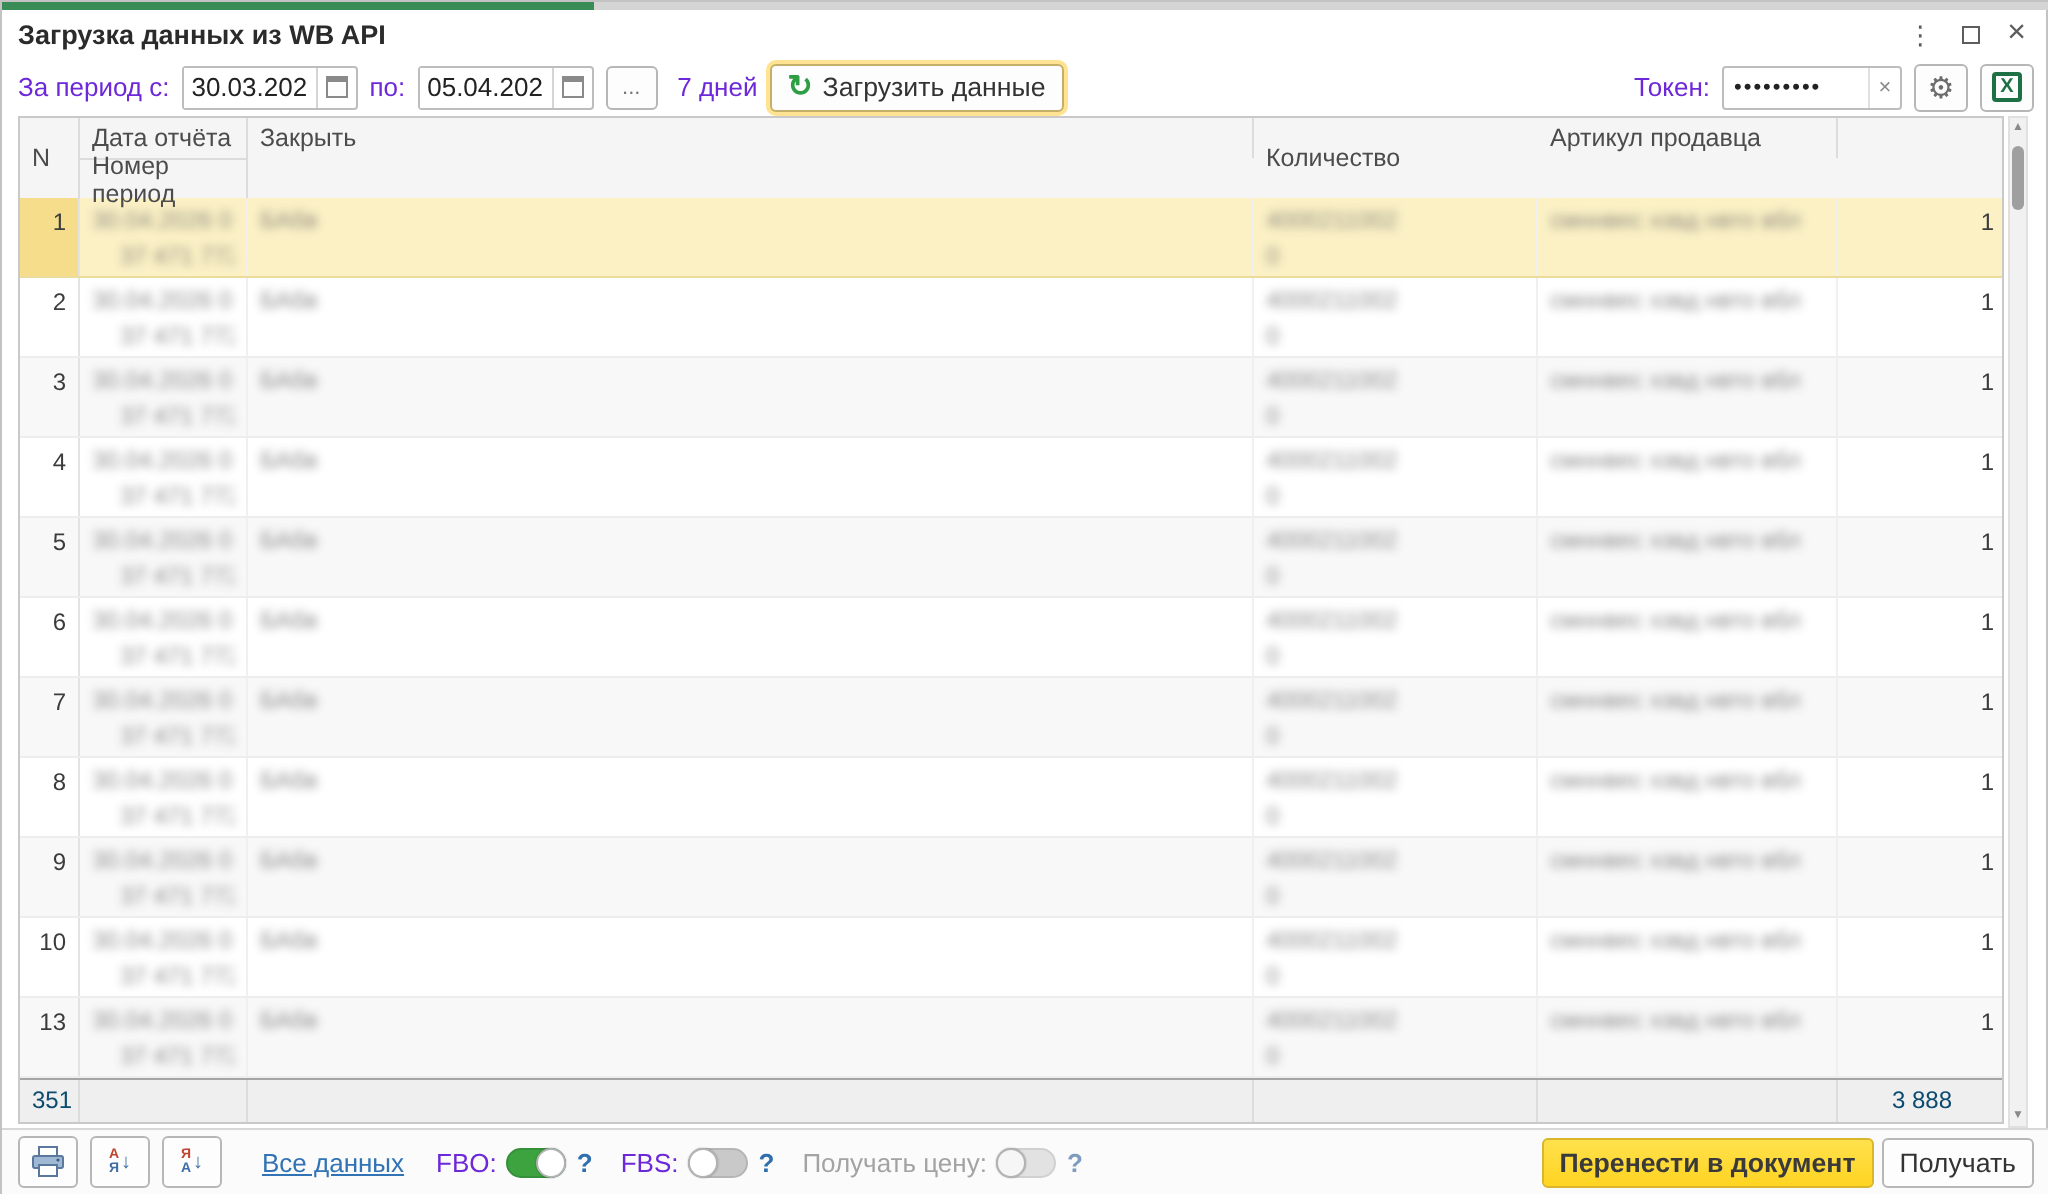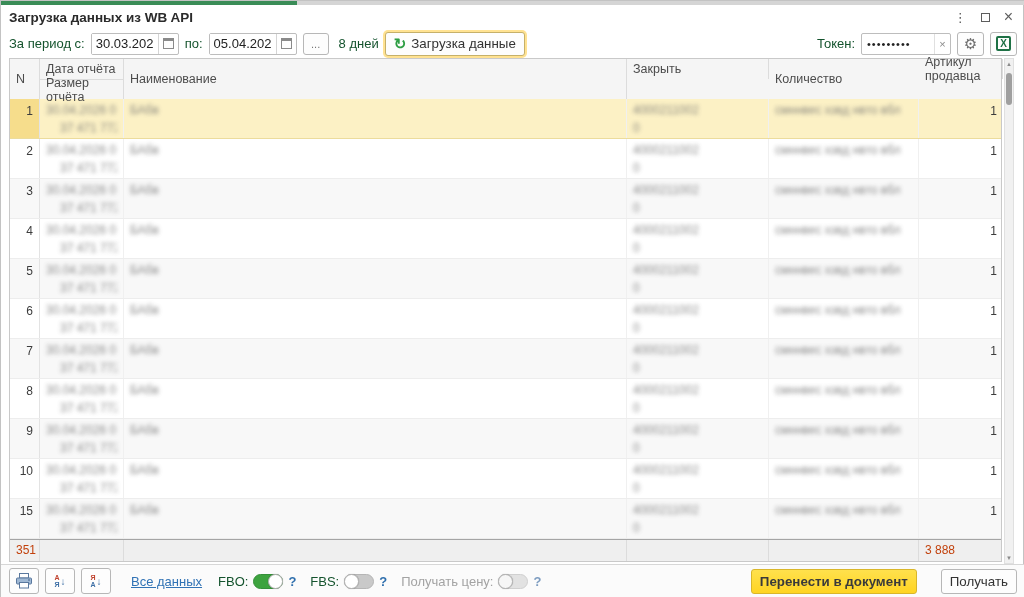--- a/index.html
+++ b/index.html
@@ -15,21 +15,21 @@
   .title-bar { position:absolute; top:4px; left:0; width:1024px; height:24px; display:flex; align-items:center; padding:0 8px; }
   .title { font-weight:bold; font-size:13.5px; color:#2b2b2b; }
   .win-controls { margin-left:auto; display:flex; align-items:center; gap:14px; color:#5d5d5d; padding-right:4px; }
   .win-controls span { cursor:default; line-height:1; }
   .ctl-menu { font-size:13px; letter-spacing:0; }
   .ctl-max { width:9px; height:9px; border:1px solid #5d5d5d; display:inline-block; }
   .ctl-close { font-size:16px; }
 
   
   .toolbar { position:absolute; top:28px; left:0; width:1024px; height:29px; display:flex; align-items:center; padding:0 8px; gap:6px; }
-  .lbl { color:#14532d; white-space:nowrap; }
+  .lbl { color:#6d28d9; white-space:nowrap; }
   .date-field { display:flex; align-items:center; border:1px solid #bdbdbd; background:#fff; height:22px; border-radius:2px; }
   .date-field input { border:0; outline:0; width:66px; height:20px; padding:0 4px; font:inherit; color:#222; }
   .cal-btn { width:20px; height:20px; border-left:1px solid #d5d5d5; display:flex; align-items:center; justify-content:center; }
   .cal-glyph { width:11px; height:11px; border:1px solid #8a8a8a; border-top:3px solid #8a8a8a; background:#fdfdfd; }
   .btn { display:inline-flex; align-items:center; justify-content:center; gap:5px; background:#fdfdfd; border:1px solid #b7b7b7; border-radius:3px; height:24px; padding:0 8px; color:#333; cursor:pointer; white-space:nowrap; }
   .btn-ellipsis { width:26px; height:22px; color:#777; font-size:11px; }
   .btn-load { box-shadow:0 0 0 2px #ffe292; border-color:#c5b06a; }
   .refresh-glyph { color:#2e9e44; font-weight:bold; font-size:15px; line-height:1; }
   .days { margin-left:4px; }
   .toolbar-right { margin-left:auto; display:flex; align-items:center; gap:6px; }
@@ -54,24 +54,24 @@
   .t-row.alt { background:#f8f8f8; }
   .t-row.selected { background:#fcf1c5; border-bottom-color:#ecdc9c; }
   .t-row.selected .c-n { background:#f6dd8c; }
   .c { padding:2px 6px; overflow:hidden; border-right:1px solid #f0f0f0; }
   .c-n { text-align:right; padding-top:5px; border-right:1px solid #e3e3e3; }
   .l1 { height:18px; line-height:18px; white-space:nowrap; overflow:hidden; }
   .l2 { height:18px; line-height:18px; white-space:nowrap; overflow:hidden; padding-left:14px; }
   .c-qty { text-align:right; padding-top:5px; border-right:none; }
   .blur { color:#6f6f6f; filter:blur(2.3px); opacity:.8; user-select:none; }
 
-  .tfoot { height:22px; background:#efefef; border-top:1px solid #a5a5a5; font-size:12px; color:#c2410c; }
+  .tfoot { height:22px; background:#efefef; border-top:1px solid #a5a5a5; font-size:12px; color:#0c4a6e; }
   .tfoot .fc { border-right:1px solid #dcdcdc; padding:3px 6px; }
   .f-n { text-align:right; }
-  .f-qty { text-align:left; border-right:none !important; }
+  .f-qty { text-align:center; border-right:none !important; }
 
   
   .vscroll { position:absolute; top:57px; left:1003px; width:10px; height:506px; background:#f1f1f1; border:1px solid #e0e0e0; }
   .vs-arrow { position:absolute; left:0; width:8px; text-align:center; font-size:6px; color:#8a8a8a; line-height:8px; }
   .vs-up { top:1px; }
   .vs-down { bottom:1px; }
   .vs-thumb { position:absolute; top:14px; left:1px; width:6px; height:32px; background:#9f9f9f; border-radius:3px; }
 
   
   .bottom-bar { position:absolute; top:563px; left:0; width:1024px; height:33px; border-top:1px solid #d7d7d7; background:#fbfbfb; display:flex; align-items:center; padding:0 8px; gap:6px; }
@@ -87,21 +87,21 @@
   .switch .knob { position:absolute; top:0px; width:15px; height:15px; border-radius:50%; background:#fff; border:1px solid #b3b3b3; box-shadow:0 0 1px rgba(0,0,0,.3); }
   .switch.on { background:#3da33f; border:1px solid #35903a; }
   .switch.on .knob { right:-1px; top:-1px; }
   .switch.off { background:#c9c9c9; border:1px solid #b5b5b5; }
   .switch.off .knob { left:-1px; top:-1px; }
   .switch.disabled { background:#e2e2e2; border:1px solid #d0d0d0; }
   .switch.disabled .knob { left:-1px; top:-1px; background:#f6f6f6; }
   .qmark { color:#2f6fad; font-weight:bold; cursor:pointer; }
   .qmark.dim { color:#7d9cc0; }
   .lbl-dim { color:#a3a3a3; }
-  .bottom-right { margin-left:auto; display:flex; align-items:center; gap:24px; }
+  .bottom-right { margin-left:auto; display:flex; align-items:center; gap:4px; }
   .btn-primary { background:linear-gradient(#ffe14d,#ffd422); border:1px solid #d9b62a; font-weight:bold; color:#3a3a3a; height:25px; }
   .btn-close { height:25px; min-width:62px; }
 
   
   .printer-svg { display:block; }
 </style>
 </head>
 <body>
 
 <div class="window">
@@ -128,49 +128,48 @@
         </span>
     </div>
     <span class="lbl">по:</span>
     <div class="date-field">
       <input value="05.04.2026" style="">
       <span class="cal-btn">
           <span class="cal-glyph"></span>
         </span>
     </div>
     <button class="btn btn-ellipsis">...</button>
-    <span class="lbl days">8 дней</span>
+    <span class="lbl days">7 дней</span>
     <button class="btn btn-load">
       <span class="refresh-glyph">↻</span>
-      <span>Загрузка данные</span>
+      <span>Загрузить данные</span>
     </button>
     <div class="toolbar-right">
       <span class="lbl">Токен:</span>
       <div class="token-field">
         <input value="•••••••••" style="">
         <span class="token-clear">×</span>
       </div>
       <button class="btn btn-icon">
         <span class="gear-glyph">⚙</span>
       </button>
       <button class="btn btn-icon">
         <span class="excel-glyph">X</span>
       </button>
     </div>
   </div>
 
   <div class="table">
     <div class="grid-row thead">
       <div class="hc span2">N</div>
       <div class="hc">Дата отчёта</div>
-      <div class="hc span2">Наименование</div>
       <div class="hc">Закрыть</div>
       <div class="hc span2 h-qty">Количество</div>
       <div class="hc">Артикул продавца</div>
-      <div class="hc sub" style="grid-column:2">Размер отчёта</div>
+      <div class="hc sub" style="grid-column:2">Номер период</div>
     </div>
 
     <div id="table-body">
   <div class="grid-row t-row selected">
     <div class="c c-n">1</div>
     <div class="c">
       <div class="l1 blur">30.04.2026 0:0</div>
       <div class="l2 blur">37 471 772</div>
     </div>
     <div class="c">
@@ -351,21 +350,21 @@
       <div class="l1 blur">4000211002</div>
       <div class="l2 blur" style="padding-left:0">0</div>
     </div>
     <div class="c">
       <div class="l1 blur">смннвес хзвд нвто вбл</div>
     </div>
     <div class="c c-qty">1</div>
   </div>
 
   <div class="grid-row t-row alt">
-    <div class="c c-n">15</div>
+    <div class="c c-n">13</div>
     <div class="c">
       <div class="l1 blur">30.04.2026 0:0</div>
       <div class="l2 blur">37 471 772</div>
     </div>
     <div class="c">
       <div class="l1 blur">БАбв</div>
     </div>
     <div class="c">
       <div class="l1 blur">4000211002</div>
       <div class="l2 blur" style="padding-left:0">0</div>

